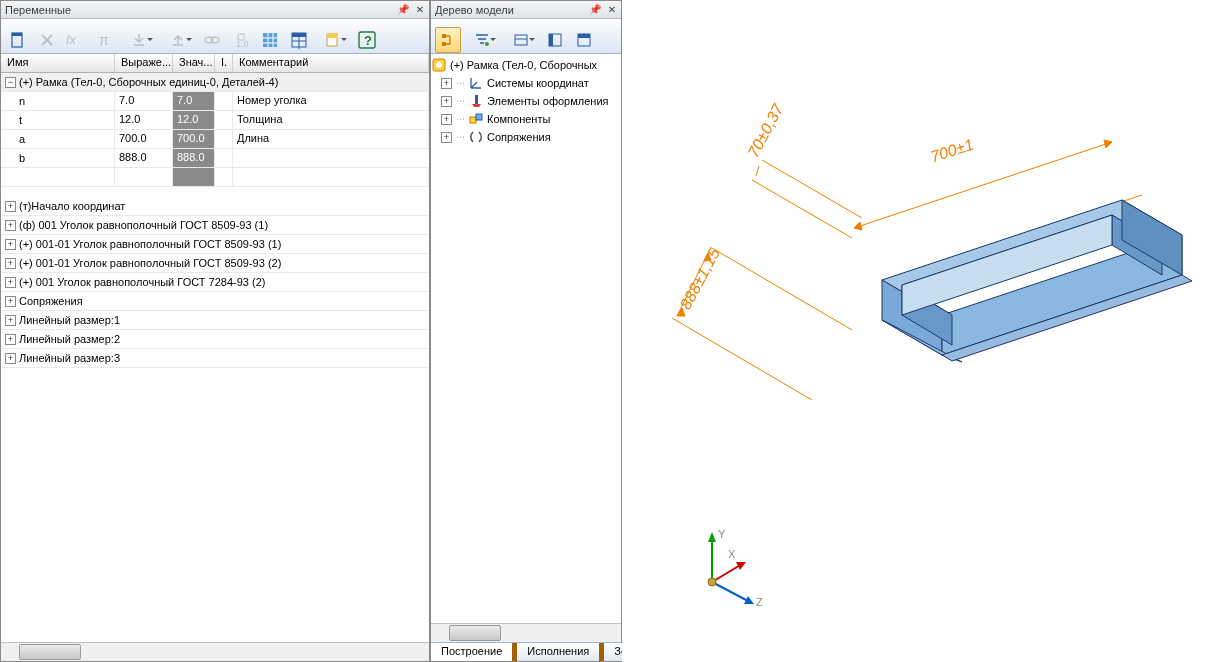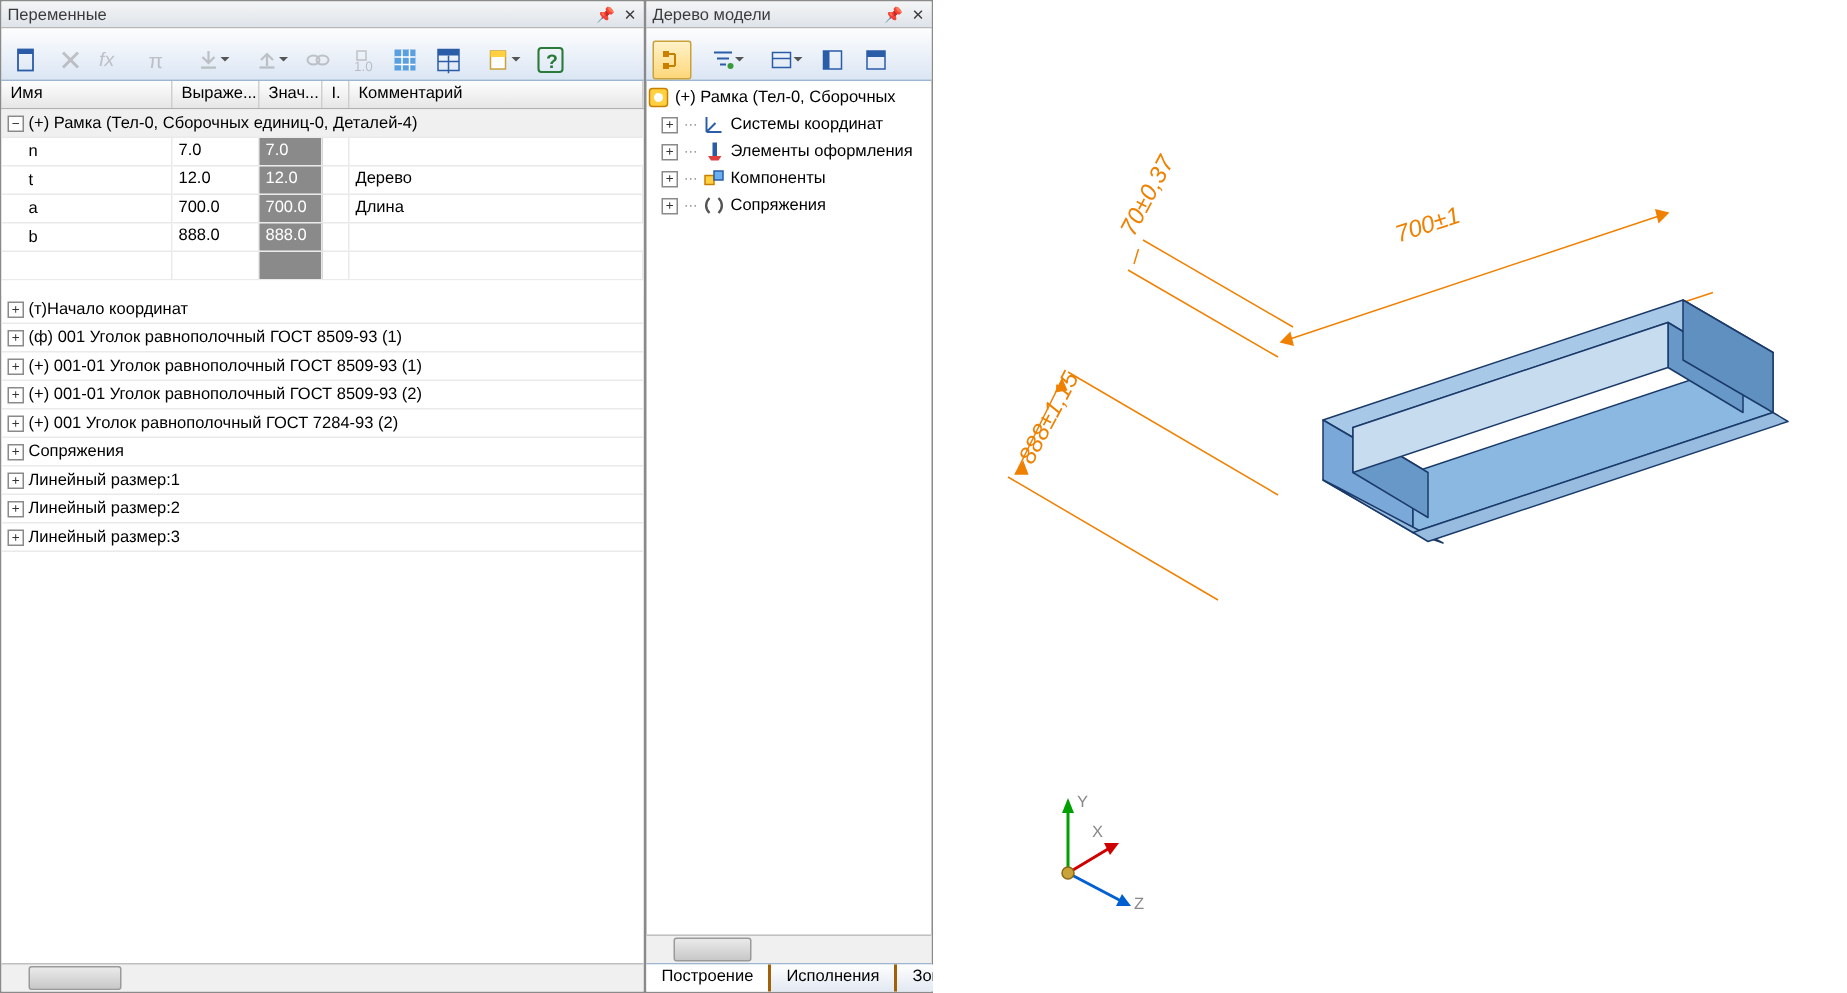--- a/index.html
+++ b/index.html
@@ -41,21 +41,21 @@
 .indent1{padding-left:18px !important}
 .spacer-row{height:10px;background:#fff;border:none}
 .treelist{flex:1;overflow:auto;padding:2px 0}
 .treerow{display:flex;align-items:center;height:18px;padding-left:0;gap:3px}
 .treerow .exp{flex:0 0 auto}
 .treerow .ticon{width:16px;height:16px;display:flex;align-items:center;justify-content:center}
 .treerow .dots{color:#999;font-size:9px;letter-spacing:-1px;margin:0 1px}
 .hscroll{height:18px;background:#f0f0f0;border-top:1px solid #c0c0c0;display:flex;align-items:center}
 .hscroll .thumb{height:14px;background:linear-gradient(#eaeaea,#c8c8c8);border:1px solid #9a9a9a;border-radius:2px;margin:0 18px}
 .tabs{height:18px;display:flex;border-top:1px solid #9db5cf;background:#e9eef5}
-.tabs .tab{padding:2px 10px;border-right:2px solid #a16207;background:linear-gradient(#fefefe,#e2e9f2);font-size:11px}
+.tabs .tab{padding:2px 10px;border-right:5px solid #a16207;background:linear-gradient(#fefefe,#e2e9f2);font-size:11px}
 .tabs .tab.active{background:#fff}
 
 .viewport{position:absolute;inset:0}
 .axis{position:absolute;left:50px;bottom:40px}
 .dimlabel{position:absolute;font-family:Arial;font-style:italic;font-size:16px;color:#f08000}
 </style>
 </head>
 <body>
 
 <div class="app">
@@ -150,27 +150,28 @@
       <div class="cname" style="width:100%;border-right:none">
             <span class="exp">−</span>
             <span>(+) Рамка (Тел-0, Сборочных единиц-0, Деталей-4)</span>
           </div>
     </div>
     <div class="row">
           <div class="cname indent1">n</div>
           <div class="cexpr">7.0</div>
           <div class="cval">7.0</div>
           <div class="ci"></div>
+          <div class="ccom">Номер уголка</div>
         </div>
     <div class="row">
           <div class="cname indent1">t</div>
           <div class="cexpr">12.0</div>
           <div class="cval">12.0</div>
           <div class="ci"></div>
-          <div class="ccom">Дерево</div>
+          <div class="ccom">Толщина</div>
         </div>
     <div class="row">
           <div class="cname indent1">a</div>
           <div class="cexpr">700.0</div>
           <div class="cval">700.0</div>
           <div class="ci"></div>
           <div class="ccom">Длина</div>
         </div>
     <div class="row">
           <div class="cname indent1">b</div>

